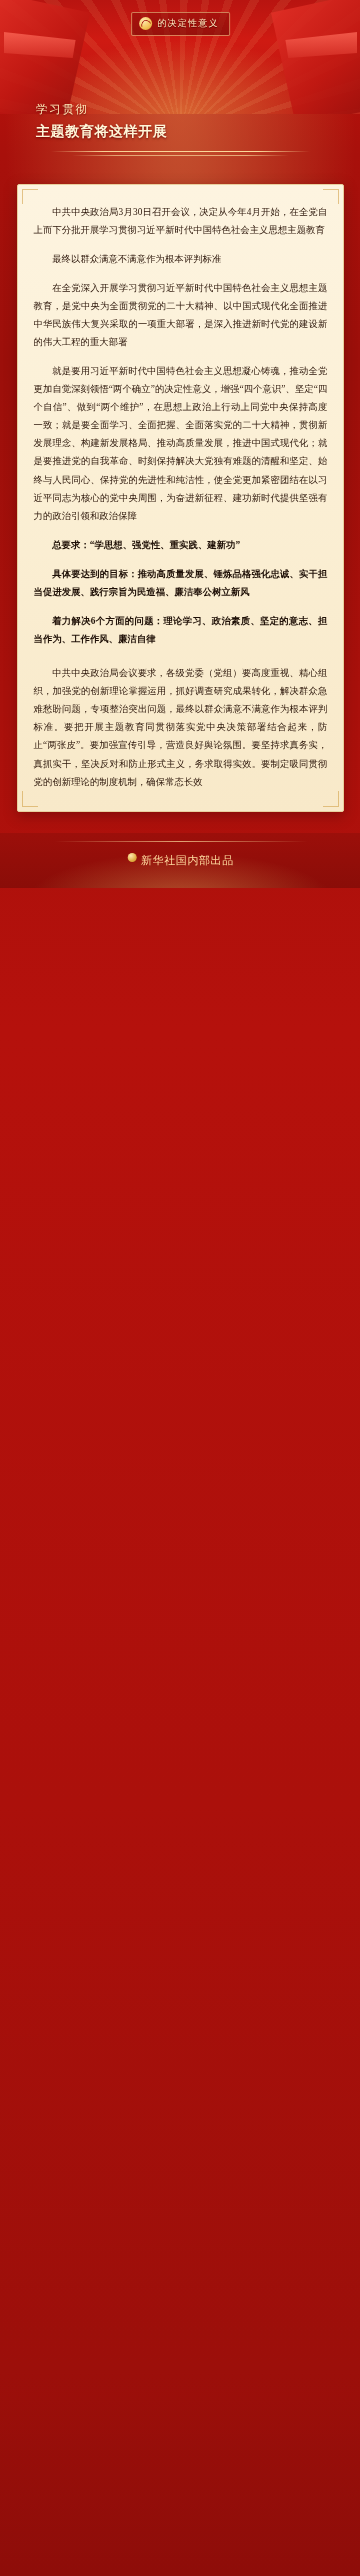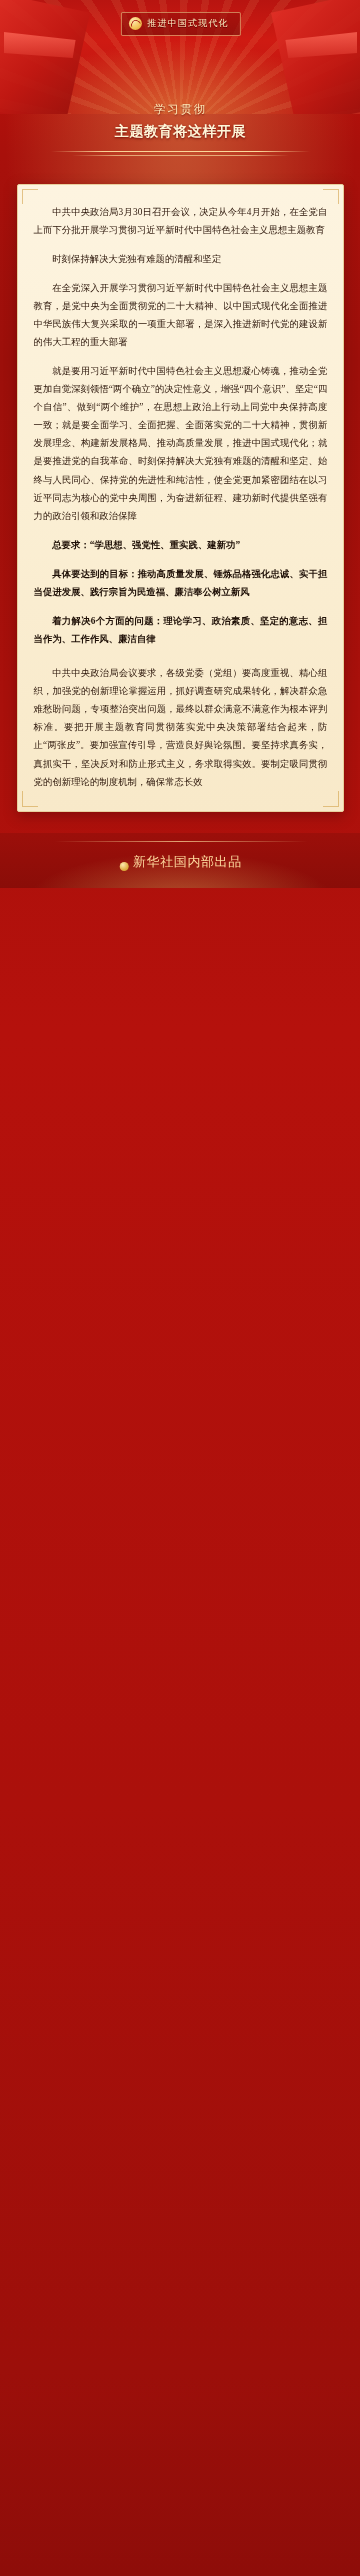--- a/index.html
+++ b/index.html
@@ -107,21 +107,21 @@
     text-shadow: 0 0.6px 0.6px rgba(80,0,0,.8);
     white-space: nowrap;
   }
 
   
   .headline {
     position: relative;
     margin: -21.7px auto 0;
     width: 313px;
     padding: 9.6px 12px 12px;
-    text-align: center;
+    text-align: left;
     color: #fff3cf;
   }
   .headline .h-kicker {
     font-size: 11.4px;
     letter-spacing: 1.8px;
     color: #ffe9b8;
     margin-bottom: 4.8px;
     text-shadow: 0 1.2px 1.8px rgba(90,0,0,.7);
   }
   .headline .h-main {
@@ -200,24 +200,24 @@
     transform: translateX(-50%);
     width: 253px; height: 0.6px;
     background: linear-gradient(90deg, rgba(255,225,160,0), rgba(255,225,160,.7), rgba(255,225,160,0));
   }
   .footer-credit {
     position: absolute;
     left: 50%;
     transform: translateX(-50%);
     top: 20.4px;
     display: flex;
-    align-items: flex-end;
+    align-items: flex-start;
     gap: 4.8px;
     color: #ffdca0;
-    font-size: 13px;
+    font-size: 11px;
     font-family: "Liberation Sans", sans-serif;
     letter-spacing: 0.6px;
     white-space: nowrap;
   }
   .footer-mark {
     width: 9px; height: 9px;
     border-radius: 50%;
     background: radial-gradient(circle at 35% 30%, #ffe9b0, #e0ae45 60%, #c4901f 100%);
   }
 </style>
@@ -228,40 +228,40 @@
 
   <div class="top-deco">
     <div class="rays"></div>
     <div class="ribbon-left"></div>
     <div class="ribbon-right"></div>
     <div class="ribbon-fold-l"></div>
     <div class="ribbon-fold-r"></div>
 
     <div class="brandbar">
       <span class="xinhua-mark"></span>
-      <span class="brand-text">推进中国式现代化</span>
+      <span class="brand-text">的决定性意义</span>
     </div>
   </div>
 
   <div class="headline">
     <div class="h-kicker">学习贯彻</div>
     <div class="h-main">主题教育将这样开展</div>
     <div class="hr-gold"></div>
     <div class="hr-gold thin"></div>
   </div>
 
   <div class="card-wrap">
     <div class="card">
       <span class="corner tl"></span>
       <span class="corner tr"></span>
       <span class="corner bl"></span>
       <span class="corner br"></span>
 
       <p class="para">中共中央政治局3月30日召开会议，决定从今年4月开始，在全党自上而下分批开展学习贯彻习近平新时代中国特色社会主义思想主题教育</p>
-      <p class="para">时刻保持解决大党独有难题的清醒和坚定</p>
+      <p class="para">最终以群众满意不满意作为根本评判标准</p>
       <p class="para">在全党深入开展学习贯彻习近平新时代中国特色社会主义思想主题教育，是党中央为全面贯彻党的二十大精神、以中国式现代化全面推进中华民族伟大复兴采取的一项重大部署，是深入推进新时代党的建设新的伟大工程的重大部署</p>
       <p class="para">就是要用习近平新时代中国特色社会主义思想凝心铸魂，推动全党更加自觉深刻领悟“两个确立”的决定性意义，增强“四个意识”、坚定“四个自信”、做到“两个维护”，在思想上政治上行动上同党中央保持高度一致；就是要全面学习、全面把握、全面落实党的二十大精神，贯彻新发展理念、构建新发展格局、推动高质量发展，推进中国式现代化；就是要推进党的自我革命、时刻保持解决大党独有难题的清醒和坚定、始终与人民同心、保持党的先进性和纯洁性，使全党更加紧密团结在以习近平同志为核心的党中央周围，为奋进新征程、建功新时代提供坚强有力的政治引领和政治保障</p>
       <p class="para strong">总要求：“学思想、强党性、重实践、建新功”</p>
       <p class="para strong">具体要达到的目标：推动高质量发展、锤炼品格强化忠诚、实干担当促进发展、践行宗旨为民造福、廉洁奉公树立新风</p>
       <p class="para strong">着力解决6个方面的问题：理论学习、政治素质、坚定的意志、担当作为、工作作风、廉洁自律</p>
       <p class="para">中共中央政治局会议要求，各级党委（党组）要高度重视、精心组织，加强党的创新理论掌握运用，抓好调查研究成果转化，解决群众急难愁盼问题，专项整治突出问题，最终以群众满意不满意作为根本评判标准。要把开展主题教育同贯彻落实党中央决策部署结合起来，防止“两张皮”。要加强宣传引导，营造良好舆论氛围。要坚持求真务实，真抓实干，坚决反对和防止形式主义，务求取得实效。要制定吸同贯彻党的创新理论的制度机制，确保常态长效</p>
     </div>
   </div>
 
   <div class="footer">

